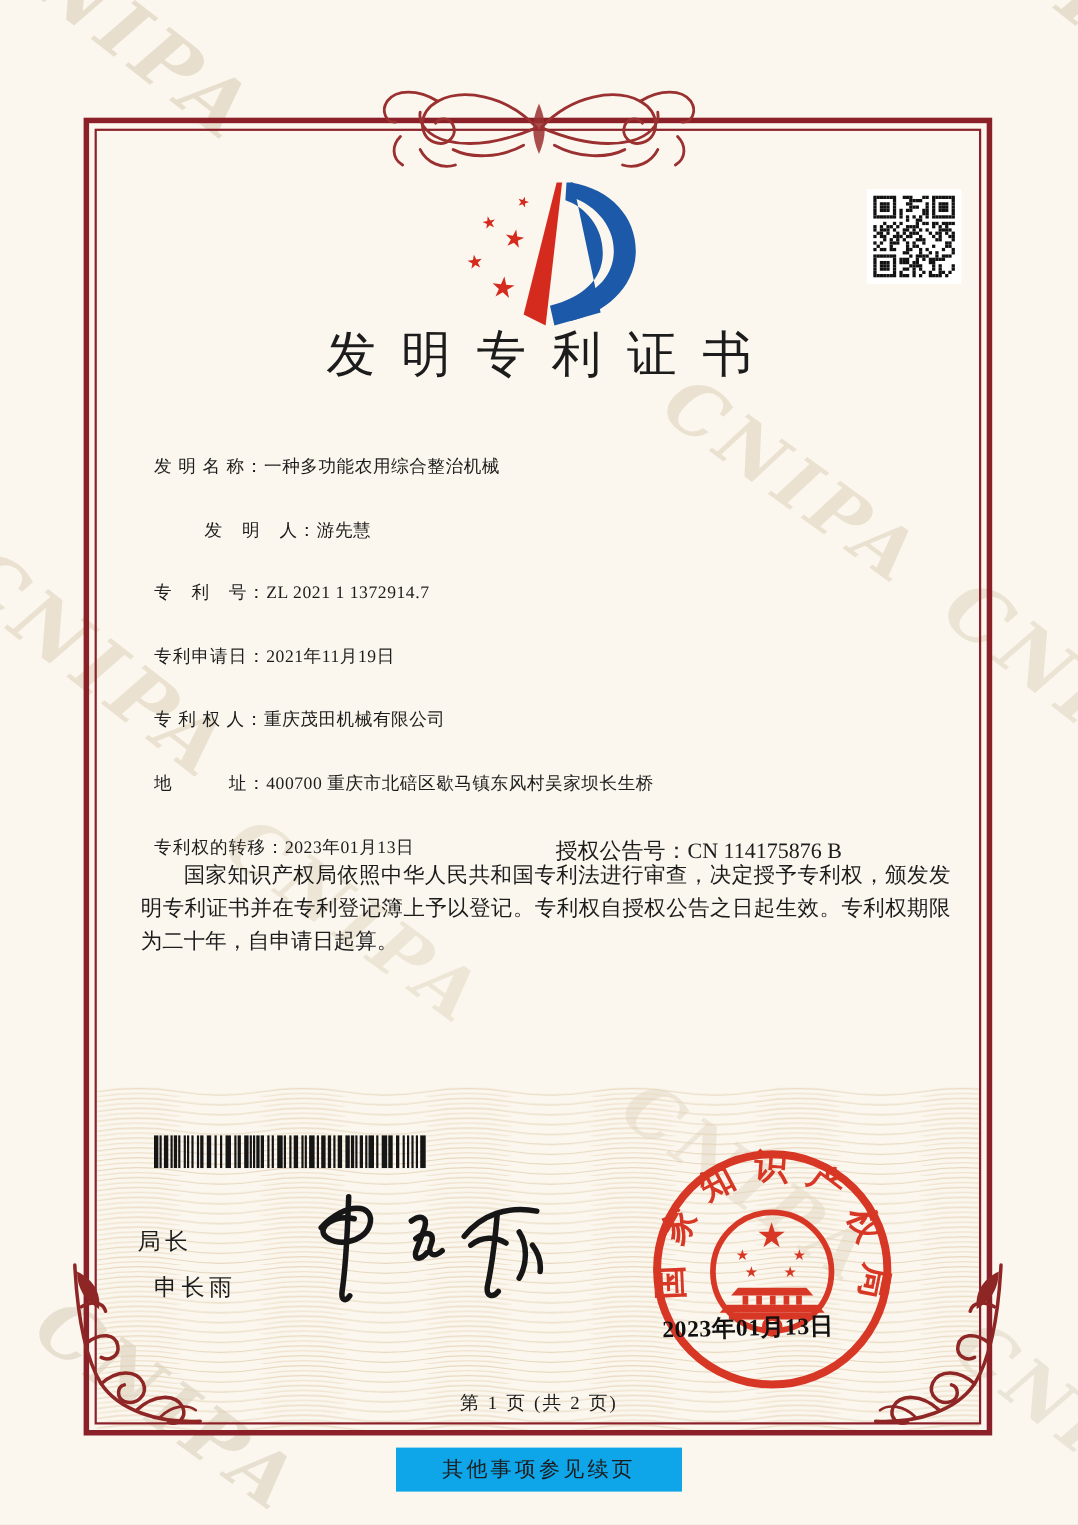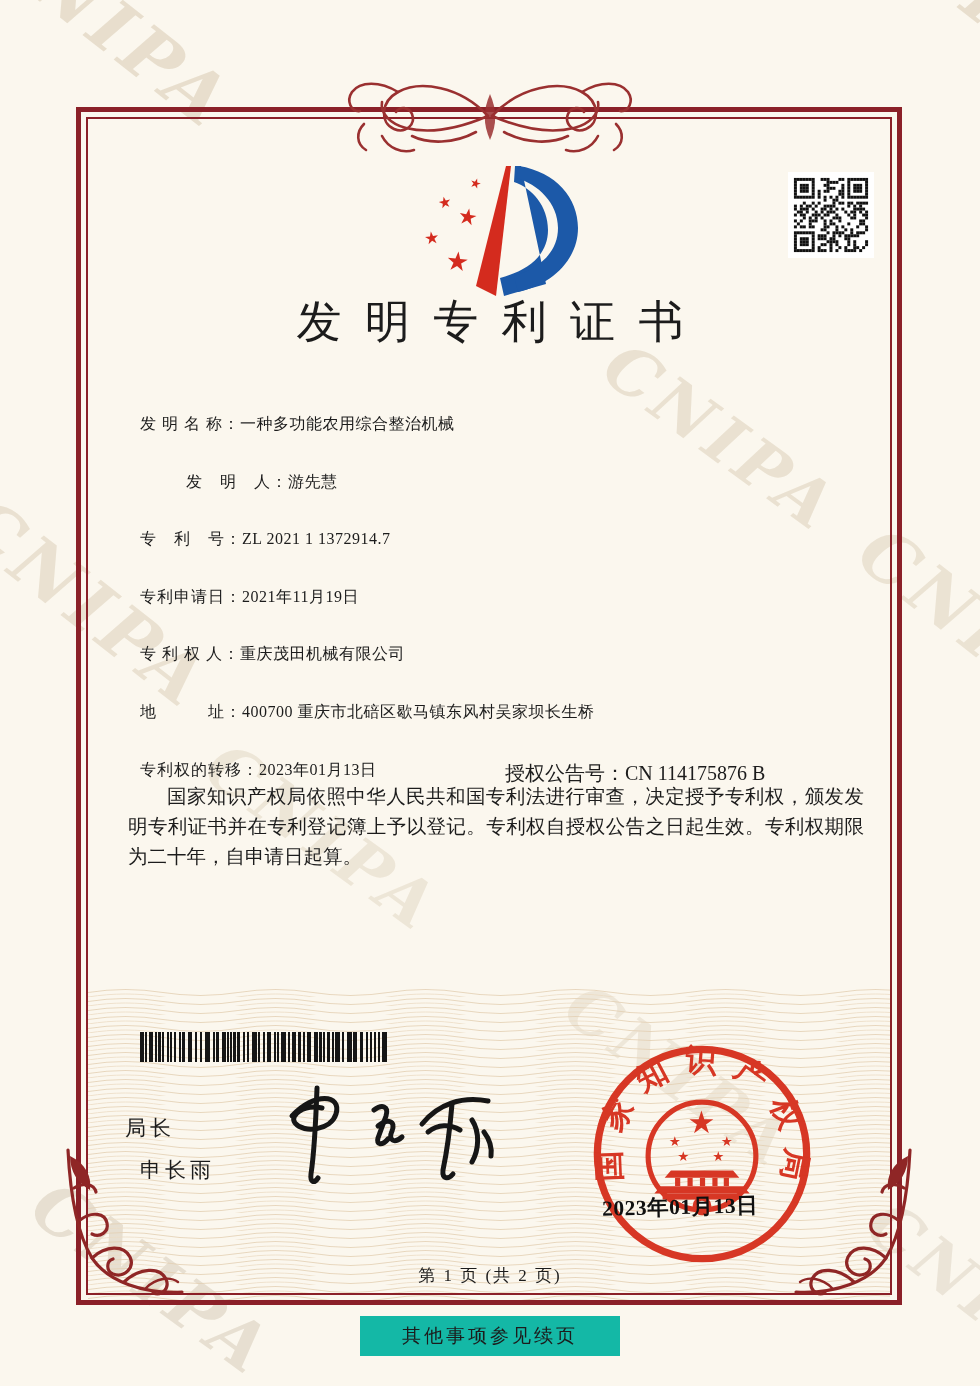--- a/index.html
+++ b/index.html
@@ -42,21 +42,21 @@
     font-family:Liberation Mono, monospace; z-index:4;}
   .sig-name{position:absolute; left:140px; top:1156px; font-size:21px; letter-spacing:4px;
     font-family:Liberation Serif, serif; z-index:4;}
   .sig-hand{position:absolute; left:262px; top:1076px; z-index:4;}
   .seal{position:absolute; left:588px; top:1040px; z-index:5; opacity:.96;}
   .seal-date{position:absolute; left:602px; top:1192px; font-size:21.5px; font-weight:600;
     letter-spacing:.5px; color:#101010; z-index:6; transform:rotate(-1.2deg);}
   .pagination{position:absolute; left:0; right:0; top:1264px; text-align:center;
     font-size:17px; letter-spacing:2px; z-index:4;}
   .footer-note-wrap{position:absolute; left:0; right:0; top:1316px; text-align:center; z-index:4;}
-  .footer-note{display:inline-block; background:#14b8a6; padding:7px 42px; font-size:19px;
+  .footer-note{display:inline-block; background:#0ea5e9; padding:7px 42px; font-size:19px;
     letter-spacing:3px;}
 </style>
 </head>
 <body>
 
 <div class="page">
 
   <div class="wm" style="left:-38px;top:-20px;font-size:72px;opacity:.34;transform:rotate(38deg);">CNIPA</div>
   <div class="wm" style="left:836px;top:-48px;font-size:72px;opacity:.34;transform:rotate(38deg);">CNIPA</div>
   <div class="wm" style="left:586px;top:398px;font-size:66px;opacity:.30;transform:rotate(36deg);">CNIPA</div>

